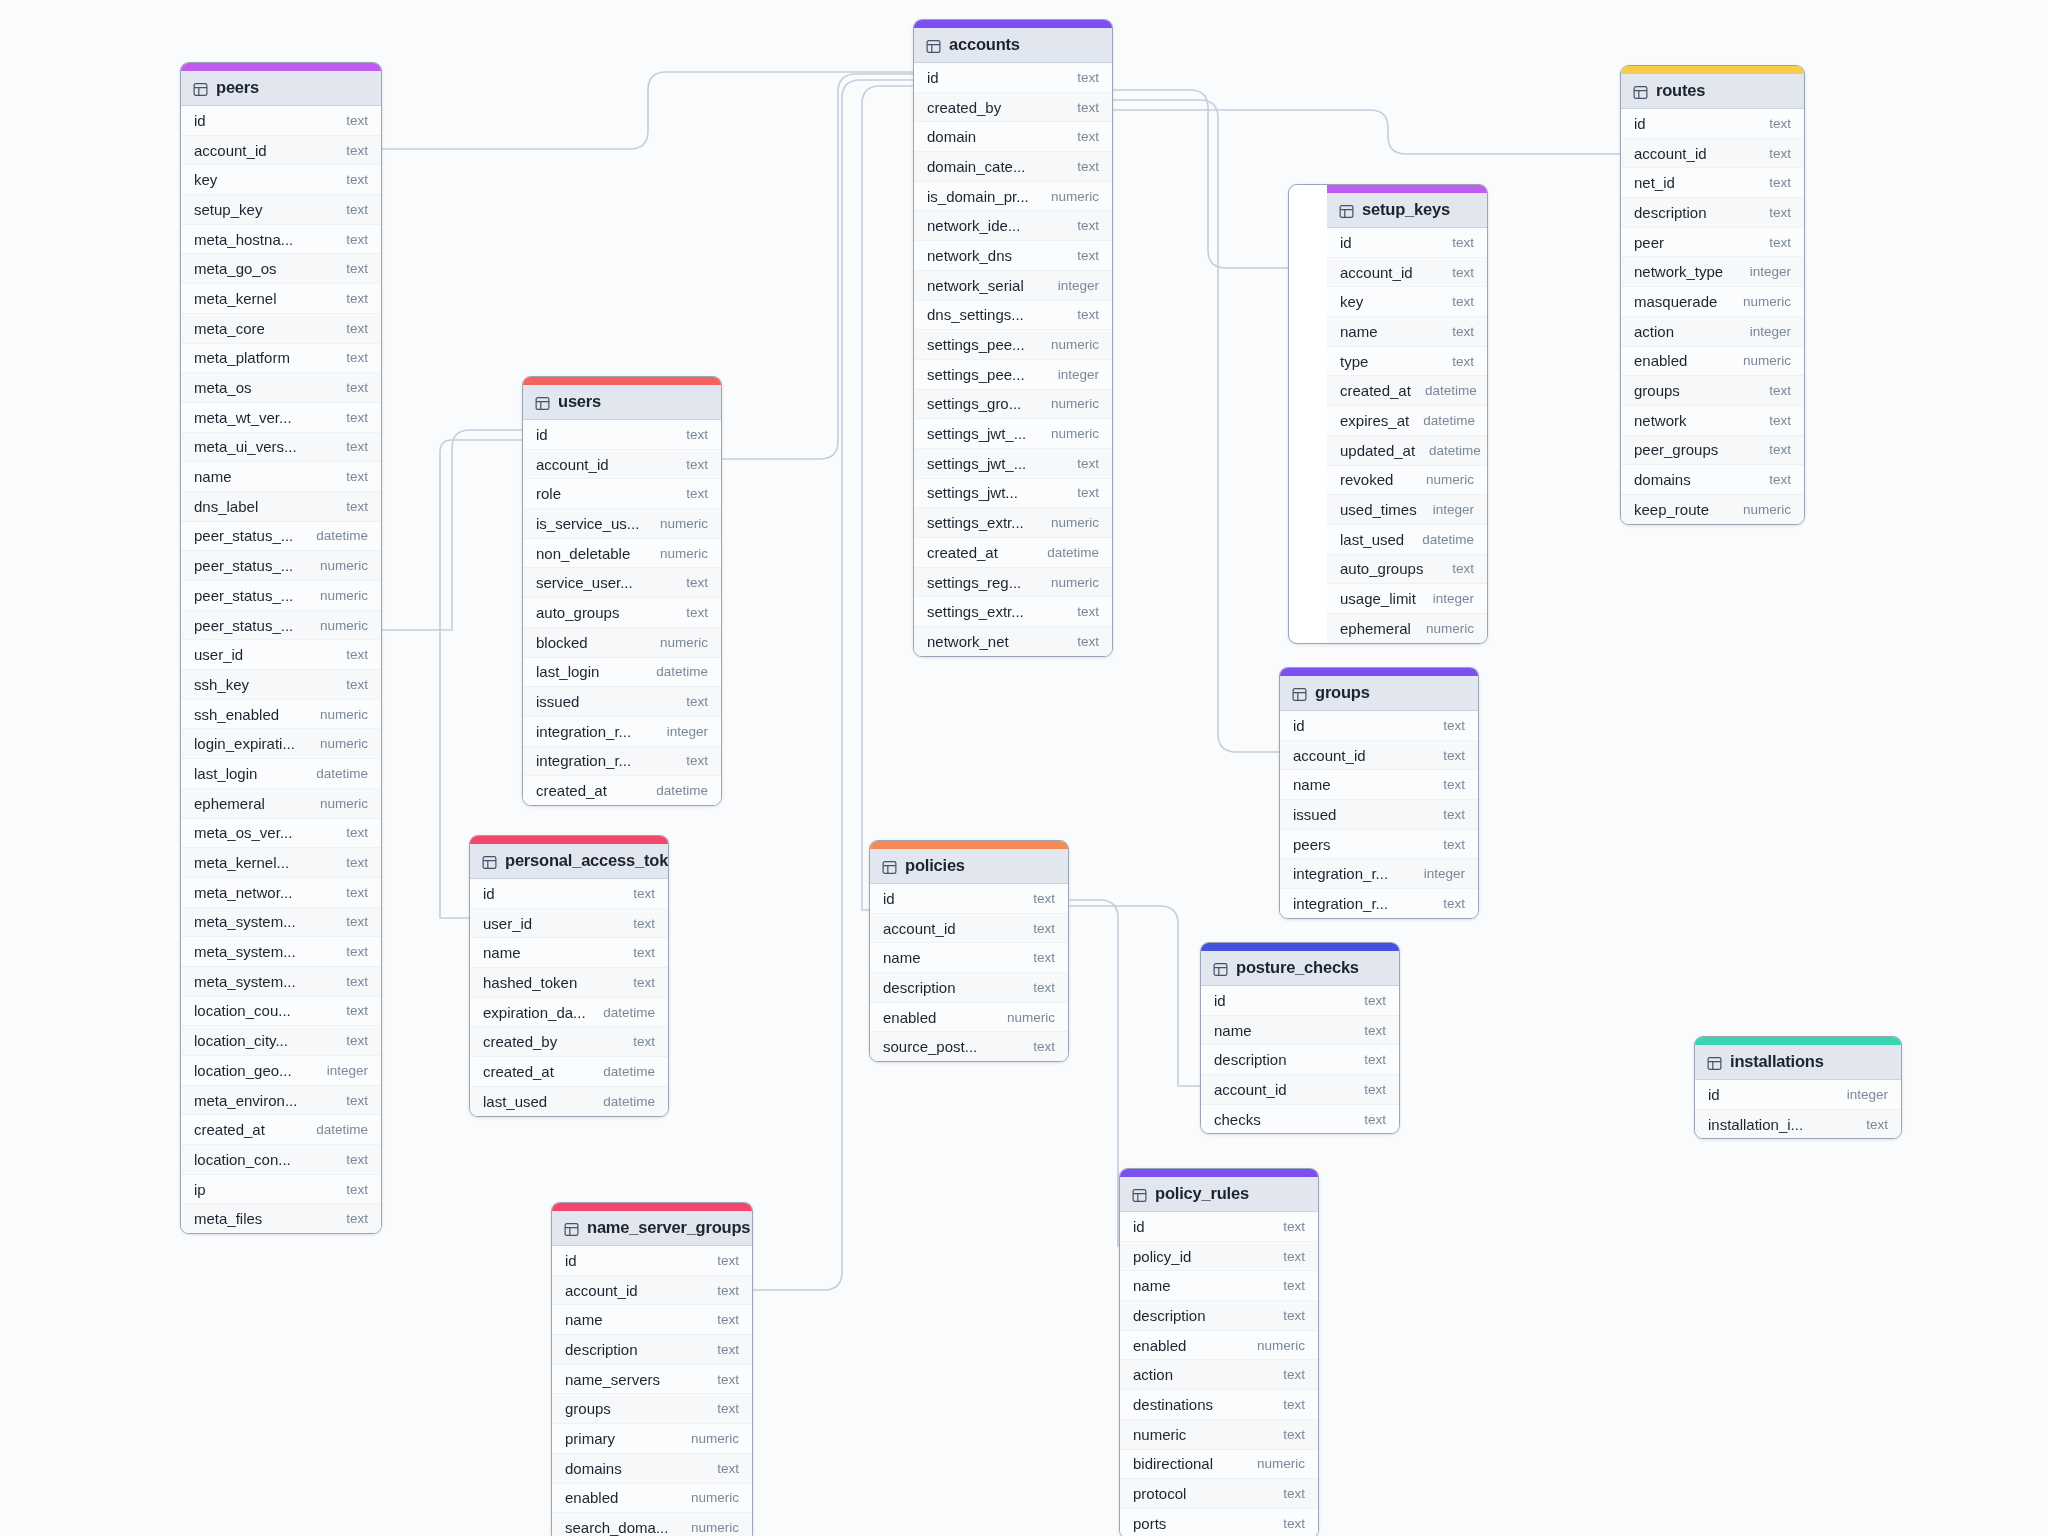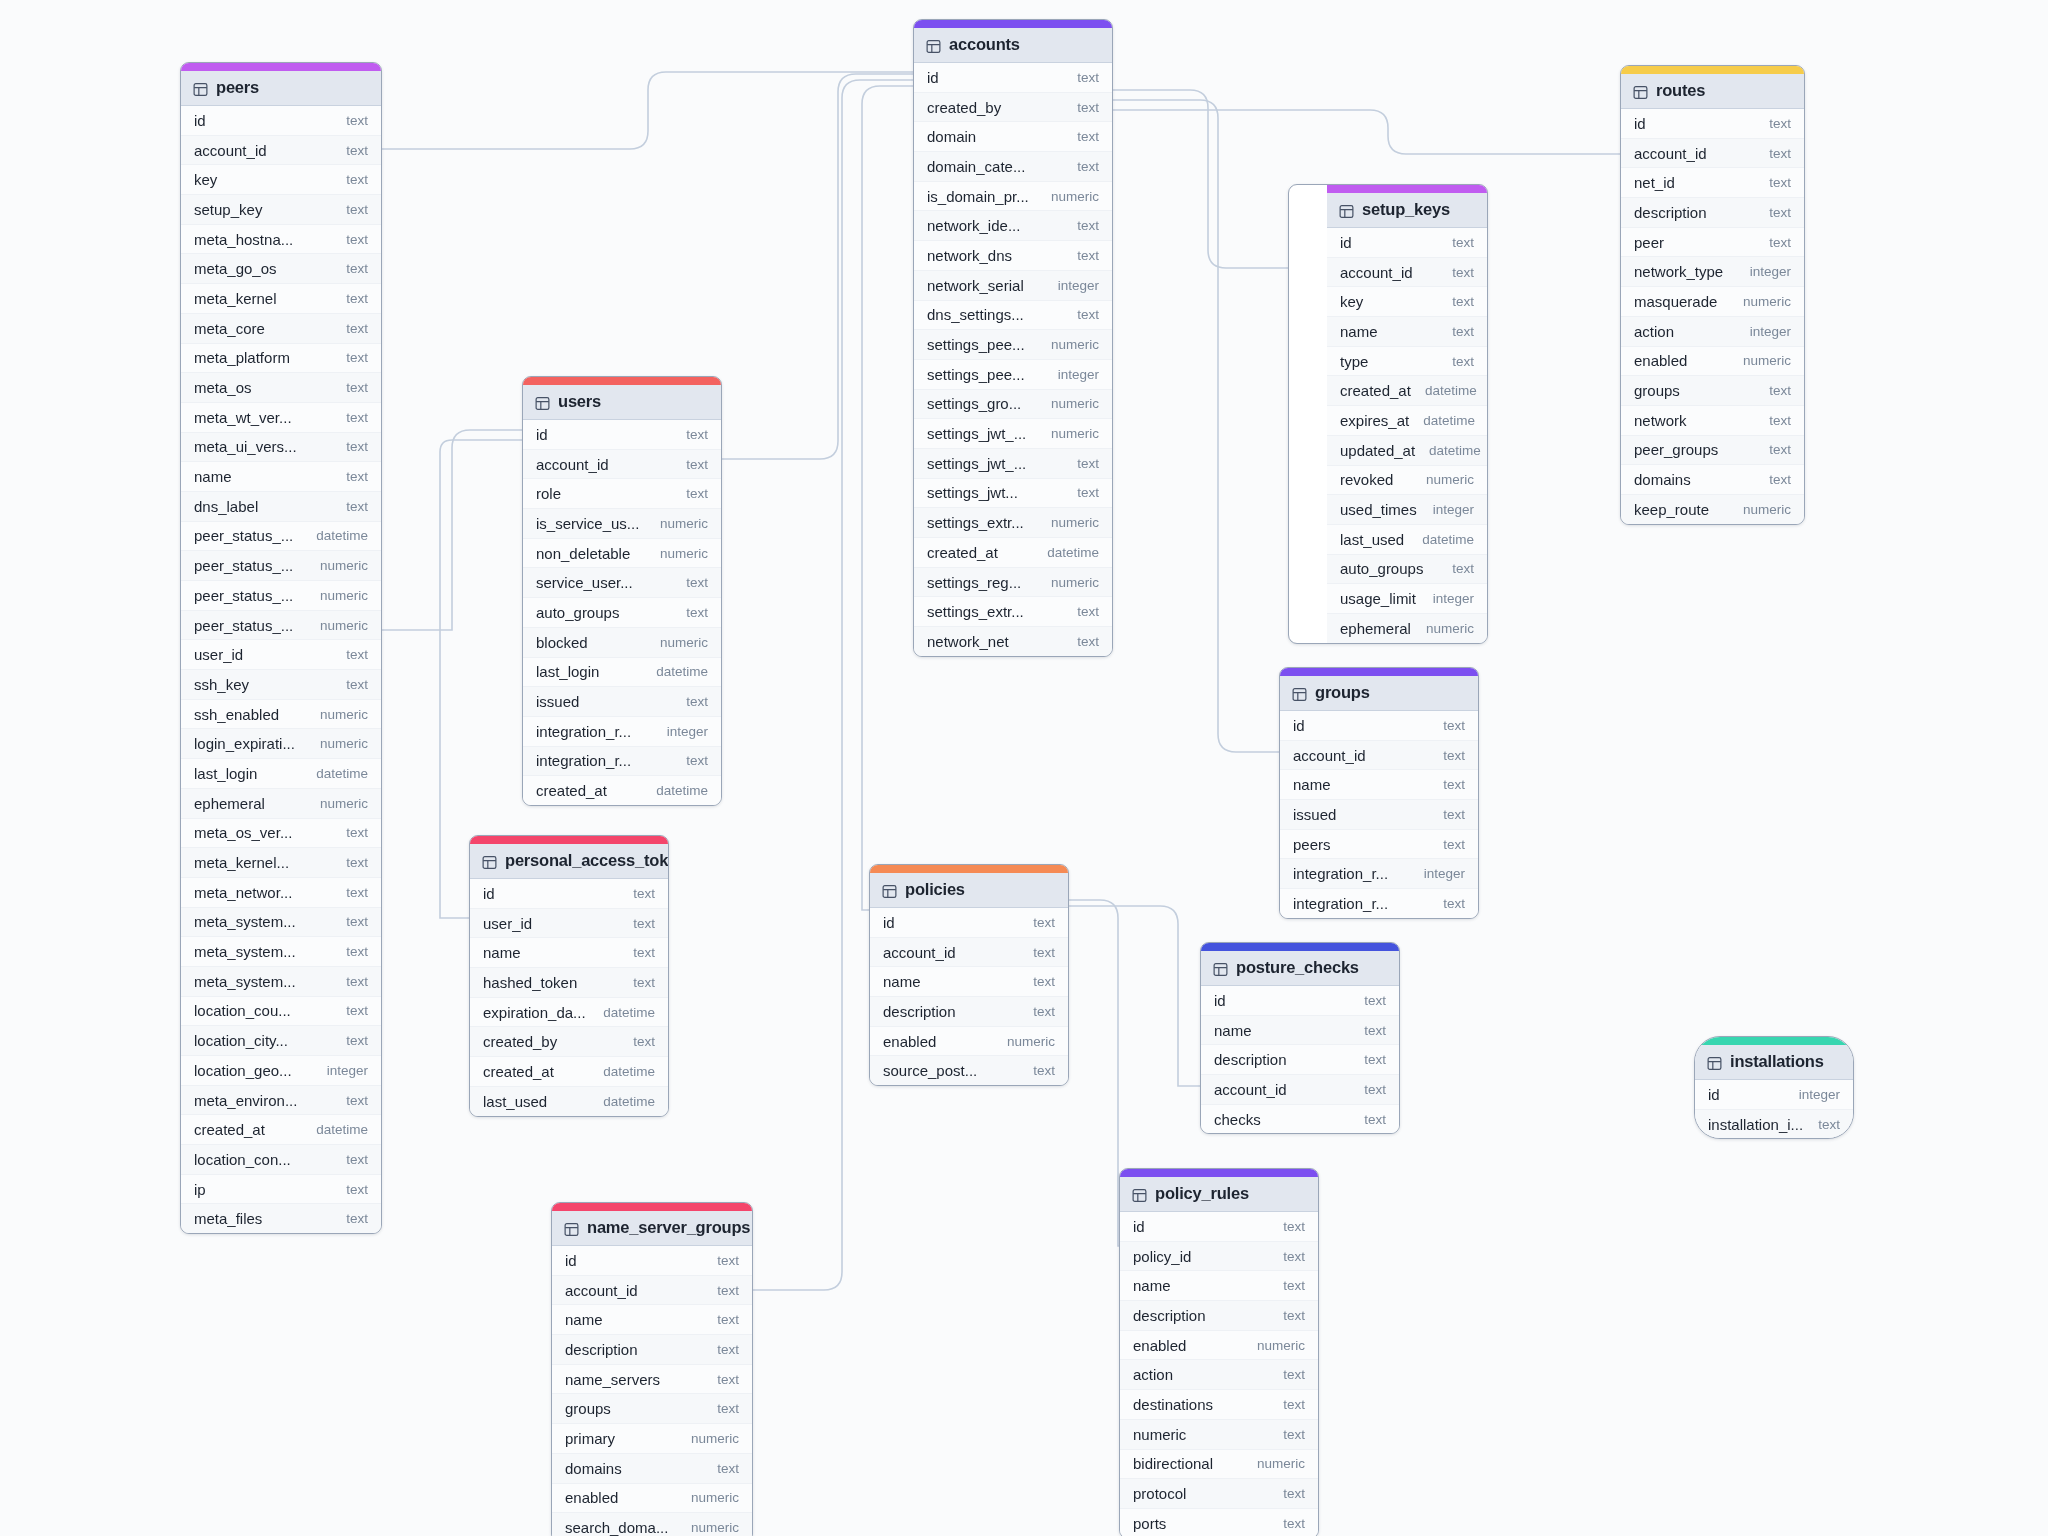--- a/index.html
+++ b/index.html
@@ -510,21 +510,21 @@
         </div>
         <div class="col-row">
           <span class="col-name">settings_extr...</span>
           <span class="col-type">text</span>
         </div>
         <div class="col-row">
           <span class="col-name">network_net</span>
           <span class="col-type">text</span>
         </div>
       </div>
-      <div class="table-card" style="left: 869px; top: 840px; width: 200px; margin-top: 24px;">
+      <div class="table-card" style="left: 869px; top: 840px; width: 200px;">
         <div class="accent-bar" style="background: rgb(245, 138, 84);"></div>
         <div class="table-header">
           <svg class="tbl-icon" viewBox="0 0 16 16">
             <rect x="1.2" y="1.8" width="13.6" height="12.4" rx="1.8" fill="none" stroke="#475266" stroke-width="1.3"></rect>
             <line x1="1.2" y1="6.1" x2="14.8" y2="6.1" stroke="#475266" stroke-width="1.3"></line>
             <line x1="6.2" y1="6.1" x2="6.2" y2="14.2" stroke="#475266" stroke-width="1.3"></line>
           </svg>
           <span class="table-title">policies</span>
         </div>
         <div class="col-row">
@@ -804,21 +804,21 @@
         </div>
         <div class="col-row">
           <span class="col-name">domains</span>
           <span class="col-type">text</span>
         </div>
         <div class="col-row">
           <span class="col-name">keep_route</span>
           <span class="col-type">numeric</span>
         </div>
       </div>
-      <div class="table-card" style="left: 1694px; top: 1036px; width: 160px; border-radius: 26px;">
+      <div class="table-card" style="left: 1694px; top: 1036px; width: 208px;">
         <div class="accent-bar" style="background: rgb(55, 214, 176);"></div>
         <div class="table-header">
           <svg class="tbl-icon" viewBox="0 0 16 16">
             <rect x="1.2" y="1.8" width="13.6" height="12.4" rx="1.8" fill="none" stroke="#475266" stroke-width="1.3"></rect>
             <line x1="1.2" y1="6.1" x2="14.8" y2="6.1" stroke="#475266" stroke-width="1.3"></line>
             <line x1="6.2" y1="6.1" x2="6.2" y2="14.2" stroke="#475266" stroke-width="1.3"></line>
           </svg>
           <span class="table-title">installations</span>
         </div>
         <div class="col-row">

